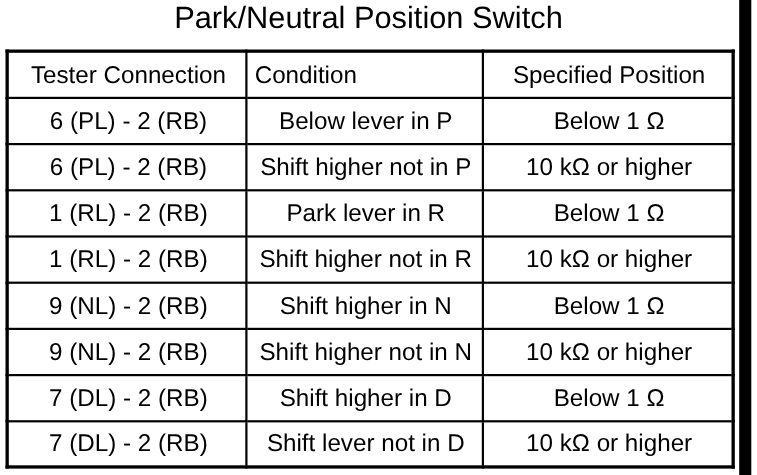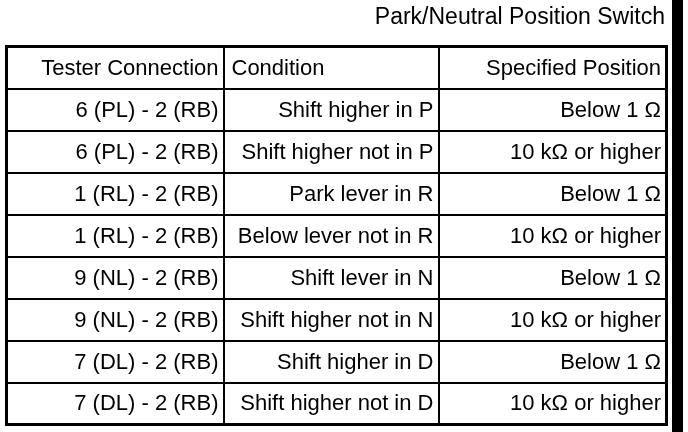--- a/index.html
+++ b/index.html
@@ -17,42 +17,42 @@
     position: relative;
     overflow: hidden;
     font-family: "Liberation Sans", "DejaVu Sans", sans-serif;
     color: var(--text, #000);
   }
   .page-title {
     position: absolute;
     top: 3px;
     left: 5px;
     width: 660px;
-    text-align: right;
-    font-size: 23px;
+    text-align: center;
+    font-size: 28px;
     line-height: 26px;
     white-space: nowrap;
   }
   table.spec-table {
     position: absolute;
     top: 45px;
     left: 5px;
     width: 660px;
     border-collapse: collapse;
     table-layout: fixed;
     border: 3px solid var(--border, #000);
   }
   table.spec-table th,
   table.spec-table td {
     border: 2px solid var(--border, #000);
     height: 42px;
     padding: 0 4px 0 7px;
     font-size: 22px;
     font-weight: normal;
-    text-align: right;
+    text-align: center;
     vertical-align: middle;
     white-space: nowrap;
     overflow: hidden;
   }
   table.spec-table th.center { text-align: left; }
   .scan-bar {
     position: absolute;
     top: 0;
     left: 672px;
     width: 11px;
@@ -74,54 +74,54 @@
   <thead>
     <tr>
       <th>Tester Connection</th>
       <th class="center">Condition</th>
       <th>Specified Position</th>
     </tr>
   </thead>
   <tbody>
       <tr>
         <td>6 (PL) - 2 (RB)</td>
-        <td>Shift higher in P</td>
+        <td>Below lever in P</td>
         <td>Below 1 Ω</td>
       </tr>
       <tr>
         <td>6 (PL) - 2 (RB)</td>
         <td>Shift higher not in P</td>
         <td>10 kΩ or higher</td>
       </tr>
       <tr>
         <td>1 (RL) - 2 (RB)</td>
         <td>Park lever in R</td>
         <td>Below 1 Ω</td>
       </tr>
       <tr>
         <td>1 (RL) - 2 (RB)</td>
-        <td>Below lever not in R</td>
+        <td>Shift higher not in R</td>
         <td>10 kΩ or higher</td>
       </tr>
       <tr>
         <td>9 (NL) - 2 (RB)</td>
-        <td>Shift lever in N</td>
+        <td>Shift higher in N</td>
         <td>Below 1 Ω</td>
       </tr>
       <tr>
         <td>9 (NL) - 2 (RB)</td>
         <td>Shift higher not in N</td>
         <td>10 kΩ or higher</td>
       </tr>
       <tr>
         <td>7 (DL) - 2 (RB)</td>
         <td>Shift higher in D</td>
         <td>Below 1 Ω</td>
       </tr>
       <tr>
         <td>7 (DL) - 2 (RB)</td>
-        <td>Shift higher not in D</td>
+        <td>Shift lever not in D</td>
         <td>10 kΩ or higher</td>
       </tr>
     </tbody>
 </table>
 
 <div class="scan-bar"></div>
 
 </body></html>

